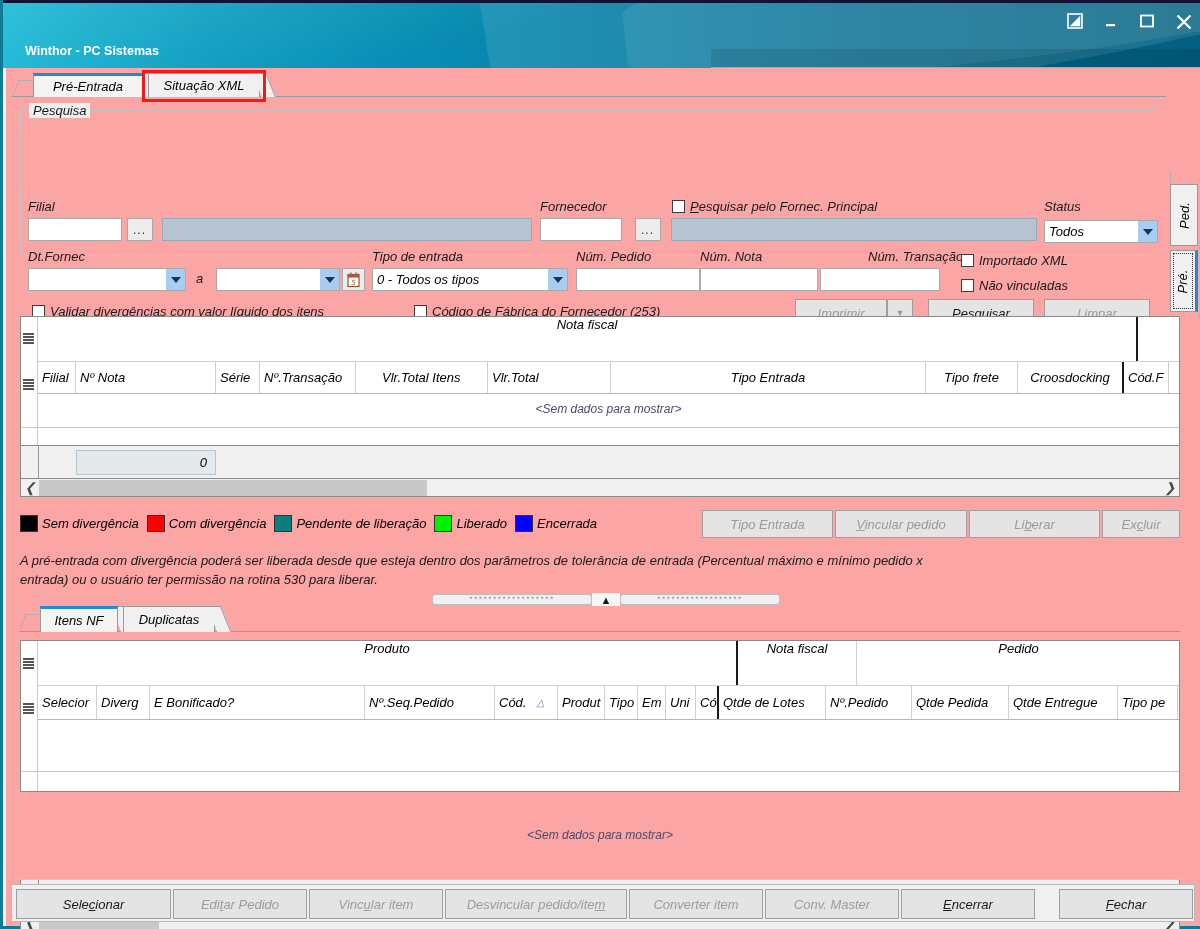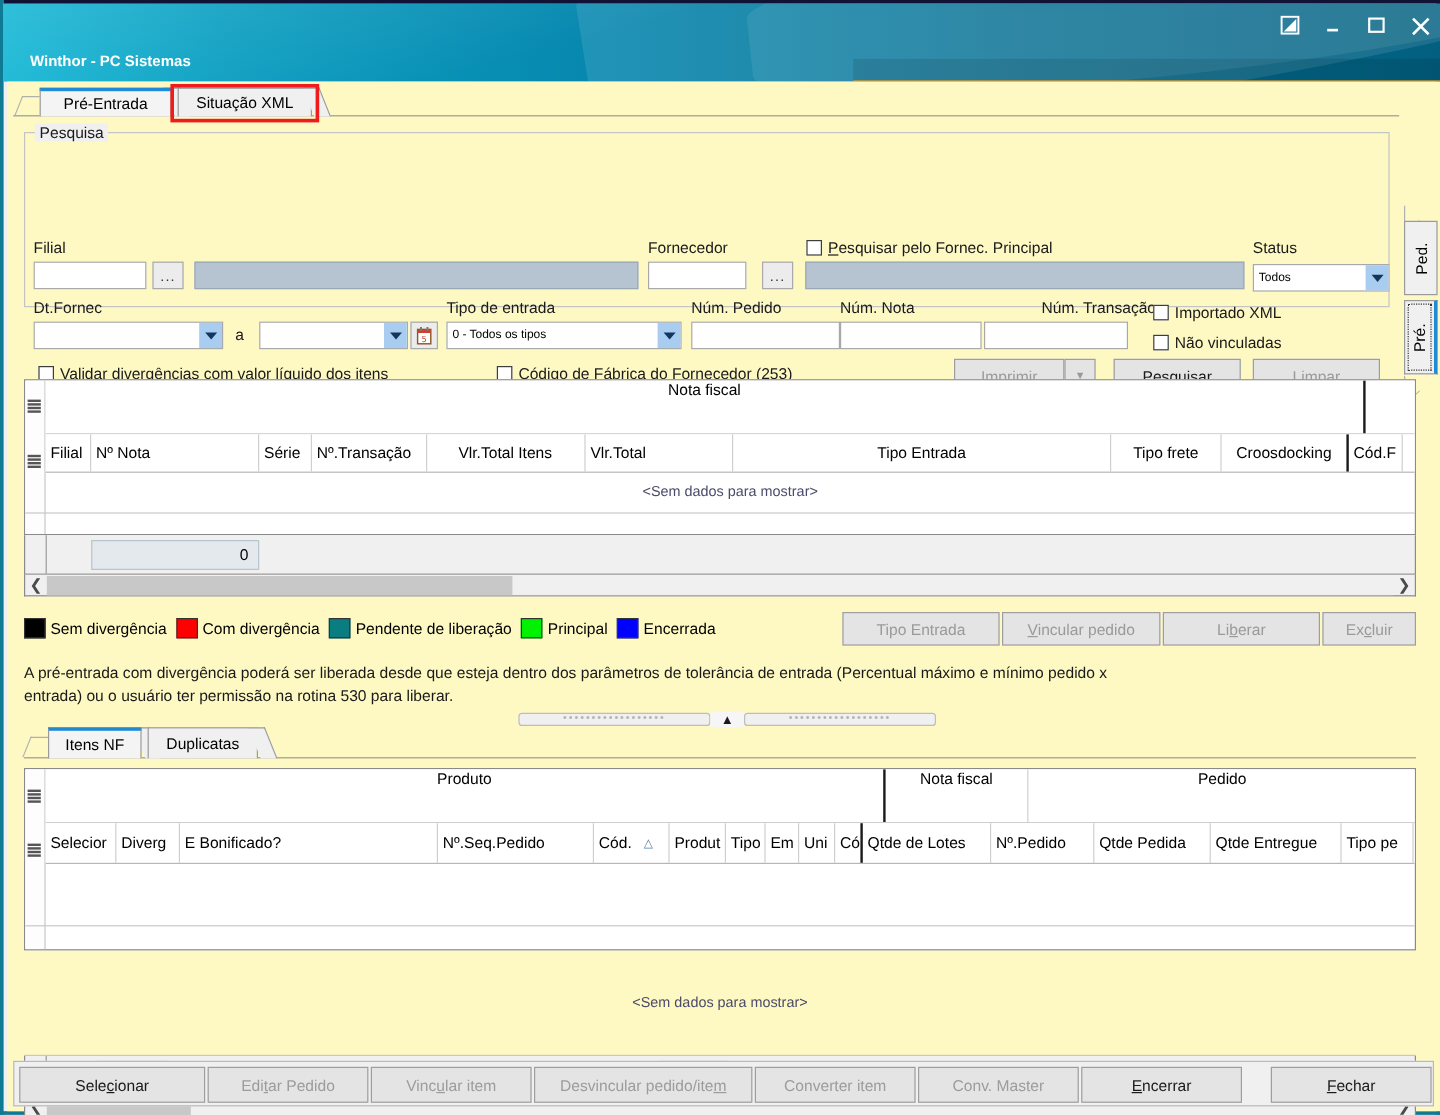--- a/index.html
+++ b/index.html
@@ -68,21 +68,22 @@
     white-space: nowrap;
   }
   .wctrls { position: absolute; right: 8px; top: 8px; display: flex; gap: 14px; align-items: center; }
   .wbtn { width: 22px; height: 22px; position: relative; cursor: pointer; }
   .wbtn svg { display: block; }
 
   
   .client {
     position: absolute; left: 3px; top: 68px;
     width: 1194px; height: 858px;
-    background: #fef9c3;
+    background: #fca5a5;
+    font-style: italic;
   }
 
   
   .tabstrip {
     position: absolute; left: 5px; top: 5px;
     width: 1155px; height: 24px;
   }
   .tabline {
     position: absolute; left: 0; top: 23px; width: 1155px; height: 1px; background: #9a9a9a;
   }
@@ -142,21 +143,21 @@
     display: flex; align-items: flex-end; justify-content: center;
     font-size: 12px; letter-spacing: 1px; color: #333; cursor: pointer;
     padding-bottom: 3px;
   }
   .combo {
     position: absolute; height: 23px;
     background: #ffffff; border: 1px solid #a9a9a9;
     display: flex; align-items: center;
     cursor: pointer;
   }
-  .combo .ctext { flex: 1; padding-left: 4px; font-size: 10px; white-space: nowrap; overflow: hidden; }
+  .combo .ctext { flex: 1; padding-left: 4px; font-size: 13px; white-space: nowrap; overflow: hidden; }
   .combo .carrow {
     width: 19px; height: 21px; background: #a8cdf0;
     display: flex; align-items: center; justify-content: center;
     flex: none;
   }
   .carrow i {
     width: 0; height: 0; display: block;
     border-left: 5px solid transparent; border-right: 5px solid transparent;
     border-top: 6px solid #16355c;
   }
@@ -591,21 +592,21 @@
       <div class="lg">
         <div class="sw" style="background:#fe0000;"></div>
         <div class="lt">Com divergência</div>
       </div>
       <div class="lg">
         <div class="sw" style="background:#0a7d80;"></div>
         <div class="lt">Pendente de liberação</div>
       </div>
       <div class="lg">
         <div class="sw" style="background:#00f200;"></div>
-        <div class="lt">Principal</div>
+        <div class="lt">Liberado</div>
       </div>
       <div class="lg">
         <div class="sw" style="background:#0000fe;"></div>
         <div class="lt">Encerrada</div>
       </div>
     </div>
 
     <div class="pbtn dis" style="left:696px; top:442px; width:131px;">
       <span>Tipo Entrada</span>
     </div>

